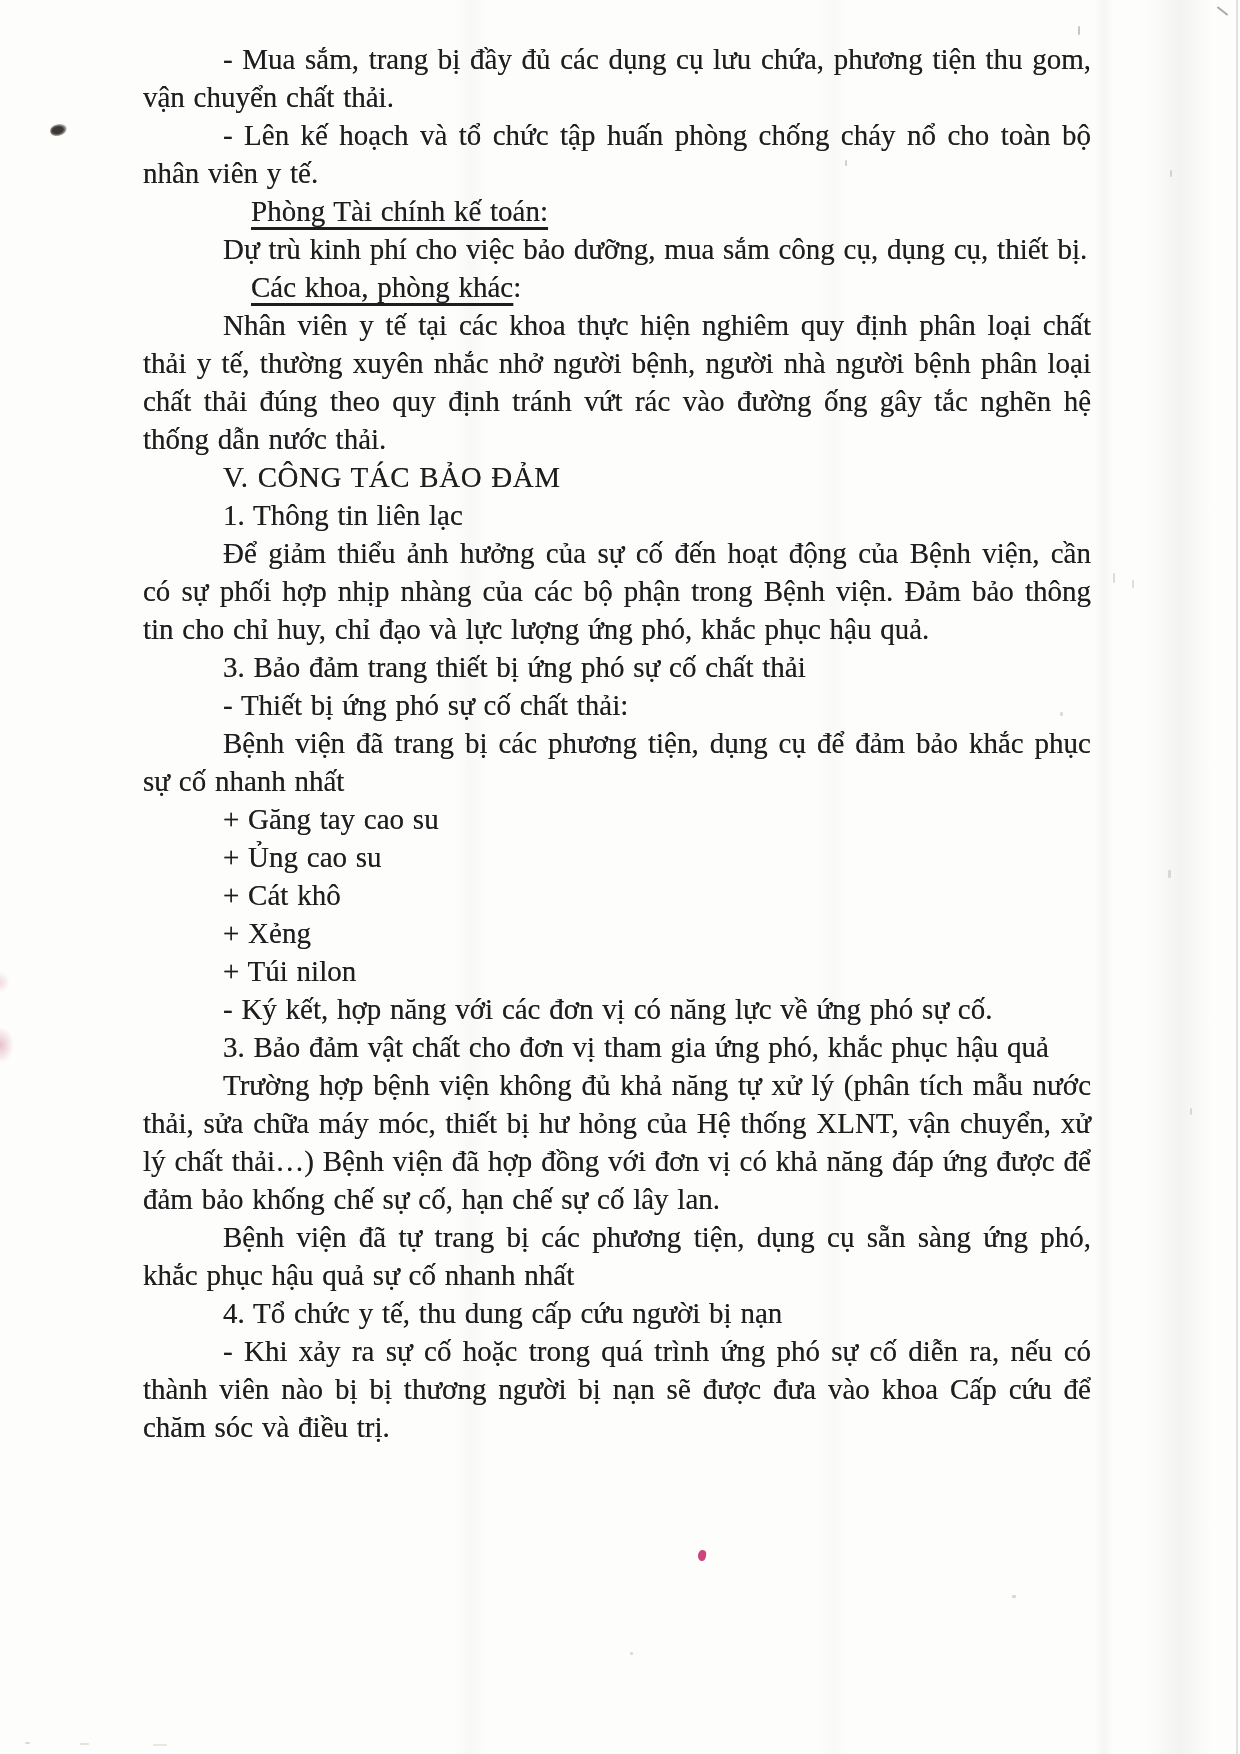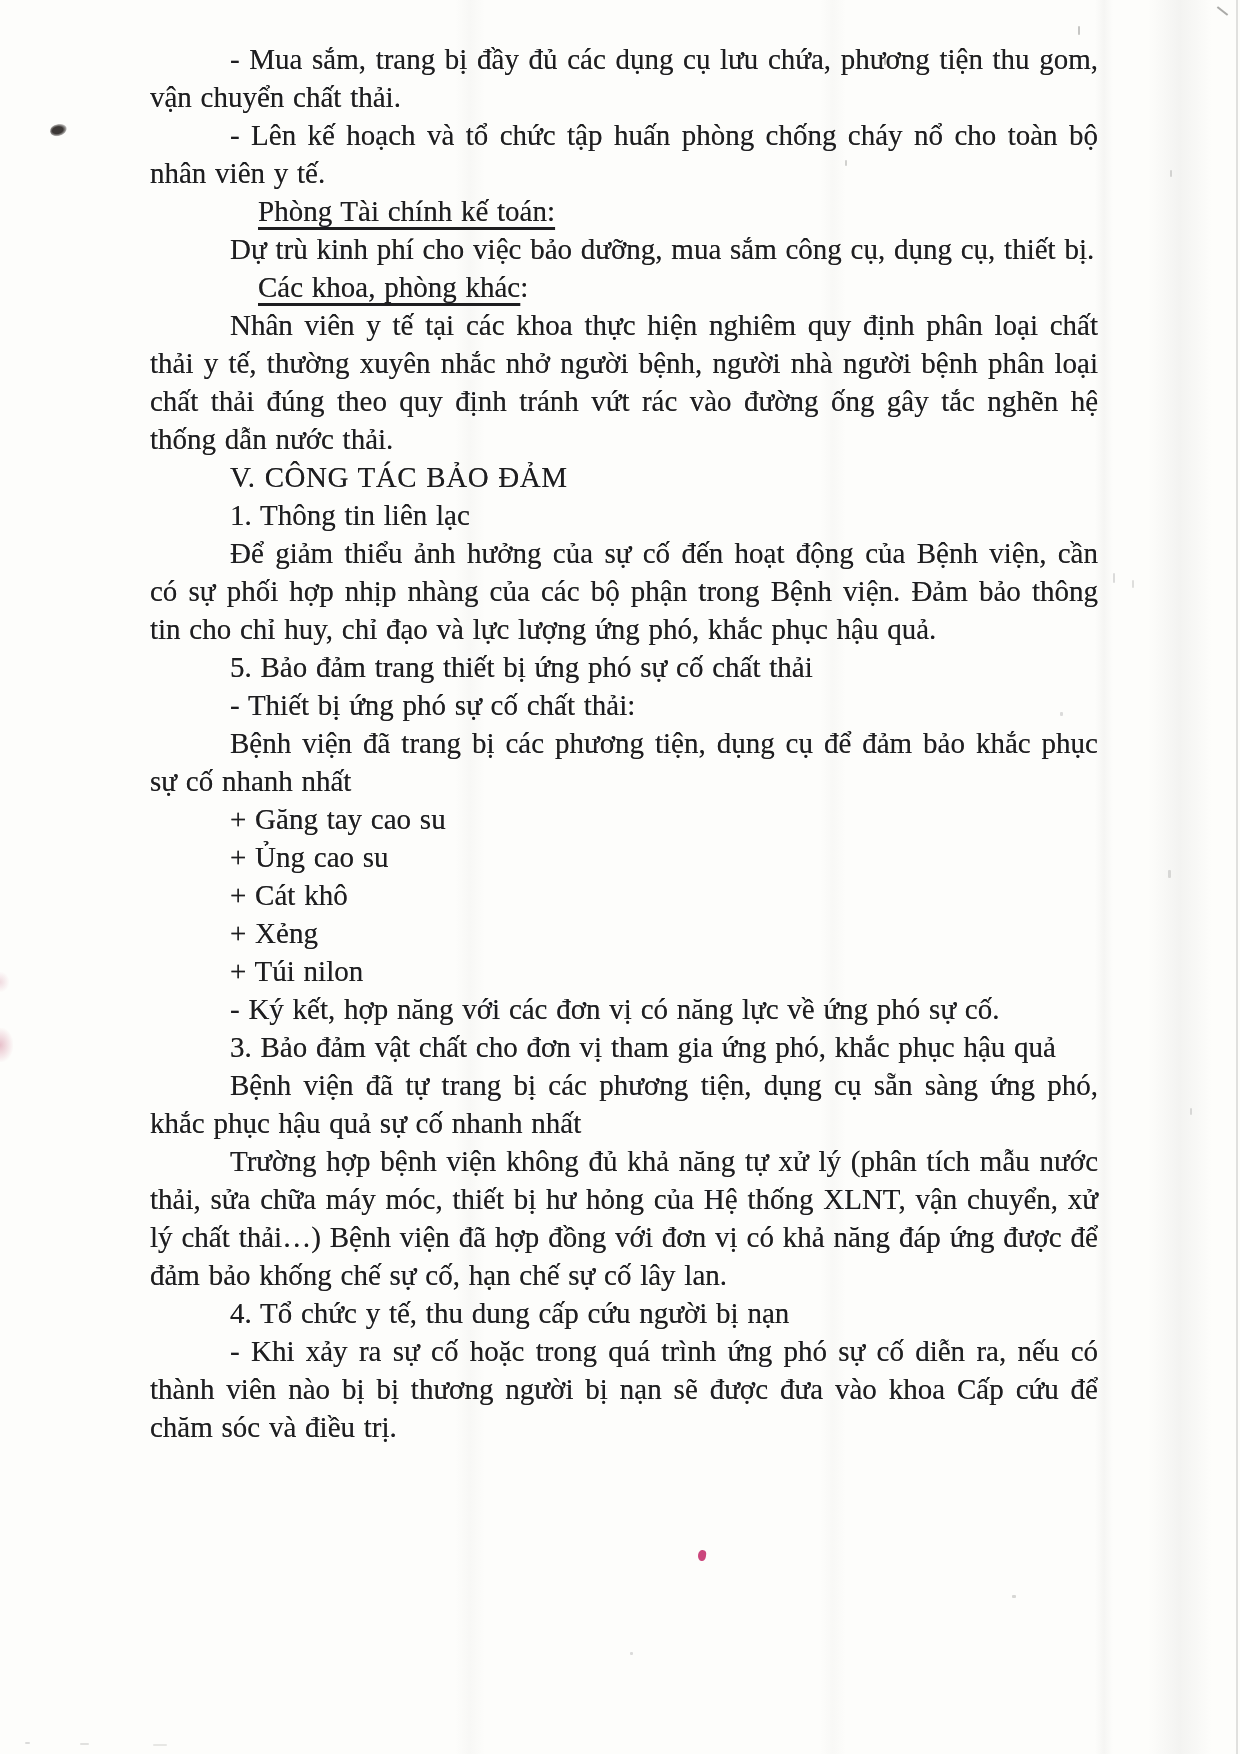--- a/index.html
+++ b/index.html
@@ -11,21 +11,21 @@
   }
   
   .streak{position:absolute;top:0;height:100%;pointer-events:none;}
   .streak.s1{left:1148px;width:64px;background:linear-gradient(to right,transparent,rgba(60,60,60,0.05),transparent);}
   .streak.s2{left:455px;width:30px;background:linear-gradient(to right,transparent,rgba(60,60,60,0.028),transparent);}
   .streak.s3{left:820px;width:26px;background:linear-gradient(to right,transparent,rgba(60,60,60,0.025),transparent);}
   .streak.s4{left:1095px;width:18px;background:linear-gradient(to right,transparent,rgba(60,60,60,0.04),transparent);}
   .edge-line{position:absolute;left:1236px;top:0;width:2px;height:100%;background:#c9c9c7;opacity:.55;}
 
   .text-col{
-    position:absolute;left:150px;top:40px;width:948px;
+    position:absolute;left:143px;top:40px;width:948px;
     font-size:29px;line-height:38px;color:#1e1e20;
     text-align:justify;
     text-shadow:0 0 .5px rgba(10,10,10,.6);
     word-spacing:1.5px;
   }
   .text-col p,.text-col h2,.text-col h3{margin:0;font-size:29px;font-weight:normal;}
   .indent{text-indent:80px;}
   .h-underline{font-weight:bold;text-indent:80px;margin-top:2px;}
   .h-underline .u{text-decoration:underline;text-decoration-thickness:2.5px;text-underline-offset:6px;margin-left:28px;}
   .h-section{font-weight:bold;font-size:30px;text-indent:80px;letter-spacing:.5px;}
@@ -65,39 +65,39 @@
     <h3 class="h-underline"><span class="u">Các khoa, phòng khác</span><span>:</span></h3>
 
     <p class="indent mb2">Nhân viên y tế tại các khoa thực hiện nghiêm quy định phân loại chất thải y tế, thường xuyên nhắc nhở người bệnh, người nhà người bệnh phân loại chất thải đúng theo quy định tránh vứt rác vào đường ống gây tắc nghẽn hệ thống dẫn nước thải.</p>
 
     <h2 class="h-section mt2 mb2">V. CÔNG TÁC BẢO ĐẢM</h2>
 
     <h3 class="h-sub mt2 mb2">1. Thông tin liên lạc</h3>
 
     <p class="indent">Để giảm thiểu ảnh hưởng của sự cố đến hoạt động của Bệnh viện, cần có sự phối hợp nhịp nhàng của các bộ phận trong Bệnh viện. Đảm bảo thông tin cho chỉ huy, chỉ đạo và lực lượng ứng phó, khắc phục hậu quả.</p>
 
-    <h3 class="h-sub mb2">5. Bảo đảm trang thiết bị ứng phó sự cố chất thải</h3>
+    <h3 class="h-sub mb2">3. Bảo đảm trang thiết bị ứng phó sự cố chất thải</h3>
 
     <p class="indent">- Thiết bị ứng phó sự cố chất thải:</p>
 
     <p class="indent mb8">Bệnh viện đã trang bị các phương tiện, dụng cụ để đảm bảo khắc phục sự cố nhanh nhất</p>
 
     <p class="indent mb6">+ Găng tay cao su</p>
     <p class="indent mb6">+ Ủng cao su</p>
     <p class="indent mb6">+ Cát khô</p>
     <p class="indent mb6">+ Xẻng</p>
     <p class="indent mb6">+ Túi nilon</p>
 
     <p class="indent mb4">- Ký kết, hợp năng với các đơn vị có năng lực về ứng phó sự cố.</p>
 
     <h3 class="h-sub mb2">3. Bảo đảm vật chất cho đơn vị tham gia ứng phó, khắc phục hậu quả</h3>
 
+    <p class="indent mb2">Trường hợp bệnh viện không đủ khả năng tự xử lý (phân tích mẫu nước thải, sửa chữa máy móc, thiết bị hư hỏng của Hệ thống XLNT, vận chuyển, xử lý chất thải…) Bệnh viện đã hợp đồng với đơn vị có khả năng đáp ứng được để đảm bảo khống chế sự cố, hạn chế sự cố lây lan.</p>
+
     <p class="indent mb4">Bệnh viện đã tự trang bị các phương tiện, dụng cụ sẵn sàng ứng phó, khắc phục hậu quả sự cố nhanh nhất</p>
-
-    <p class="indent mb2">Trường hợp bệnh viện không đủ khả năng tự xử lý (phân tích mẫu nước thải, sửa chữa máy móc, thiết bị hư hỏng của Hệ thống XLNT, vận chuyển, xử lý chất thải…) Bệnh viện đã hợp đồng với đơn vị có khả năng đáp ứng được để đảm bảo khống chế sự cố, hạn chế sự cố lây lan.</p>
 
     <h3 class="h-sub mb2">4. Tổ chức y tế, thu dung cấp cứu người bị nạn</h3>
 
     <p class="indent">- Khi xảy ra sự cố hoặc trong quá trình ứng phó sự cố diễn ra, nếu có thành viên nào bị bị thương người bị nạn sẽ được đưa vào khoa Cấp cứu để chăm sóc và điều trị.</p>
   </div>
 
   <div class="artifact ink-smudge"></div>
   <div class="artifact pink-dot"></div>
   <div class="artifact pink-smear1"></div>
   <div class="artifact pink-smear2"></div>

